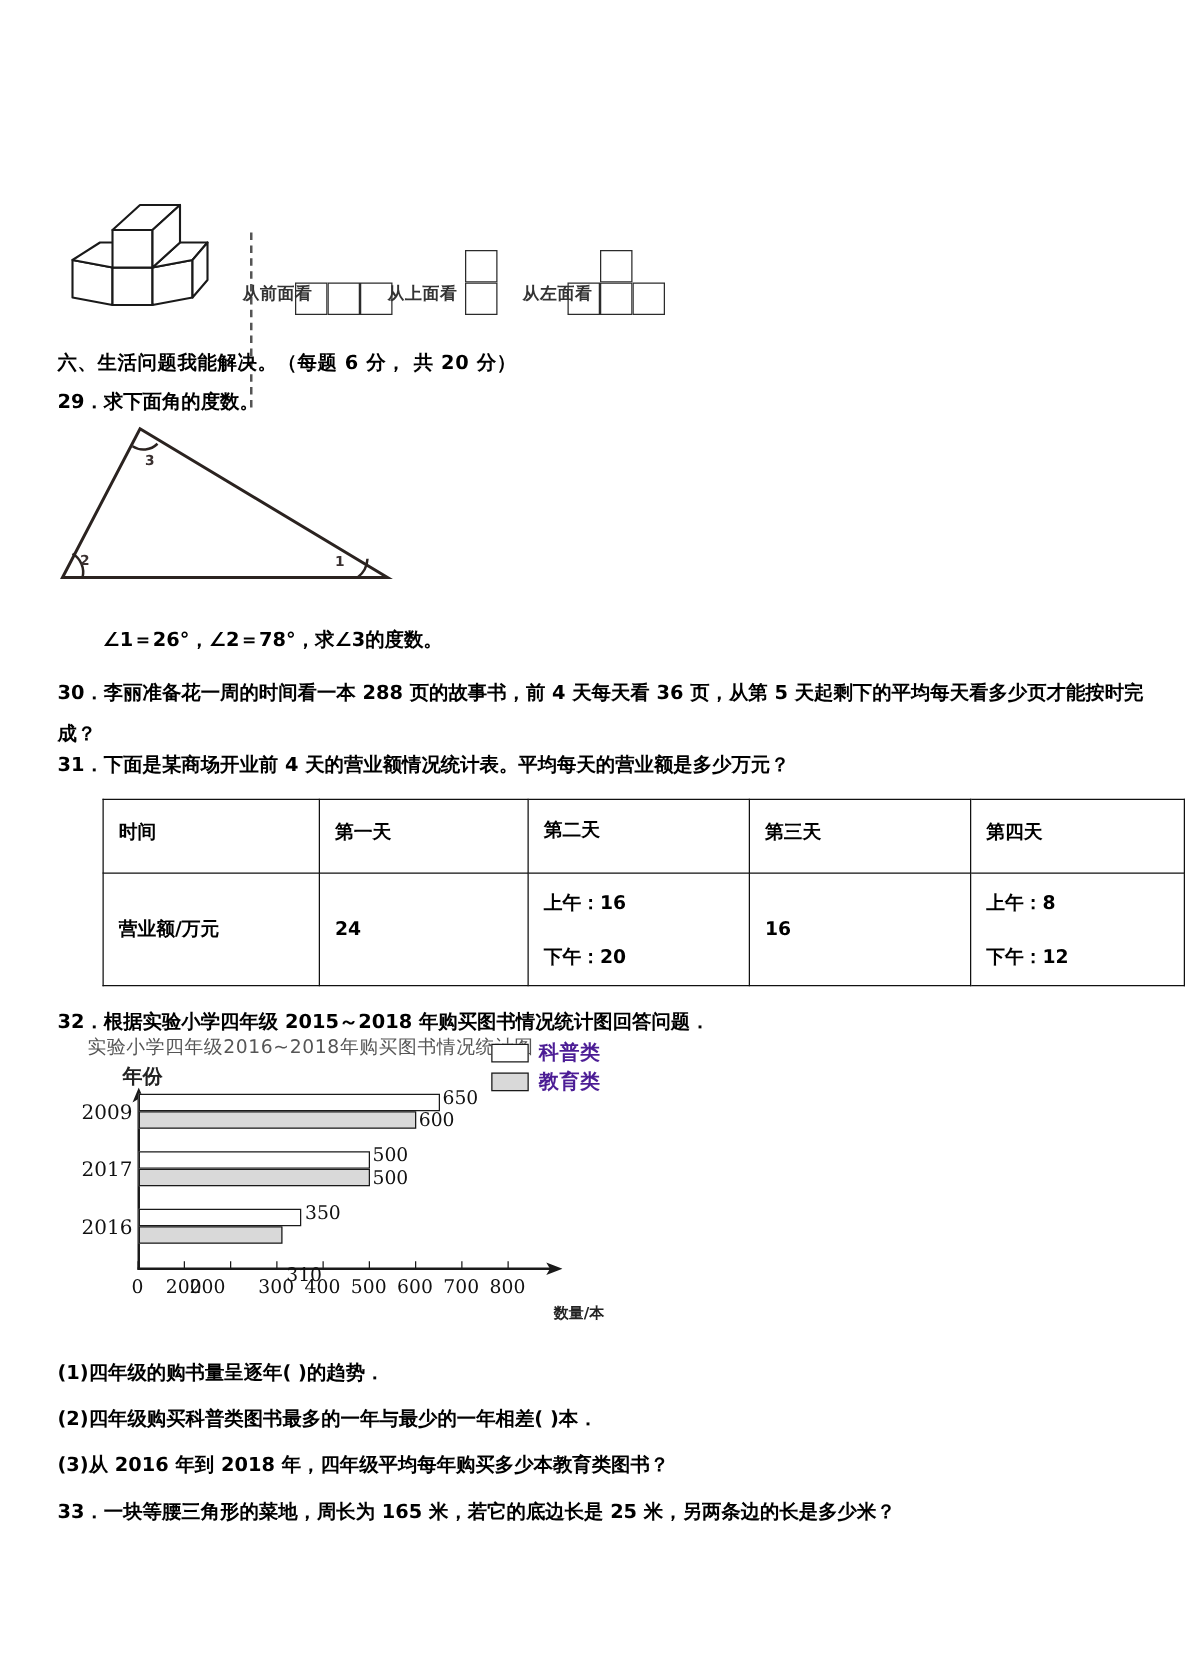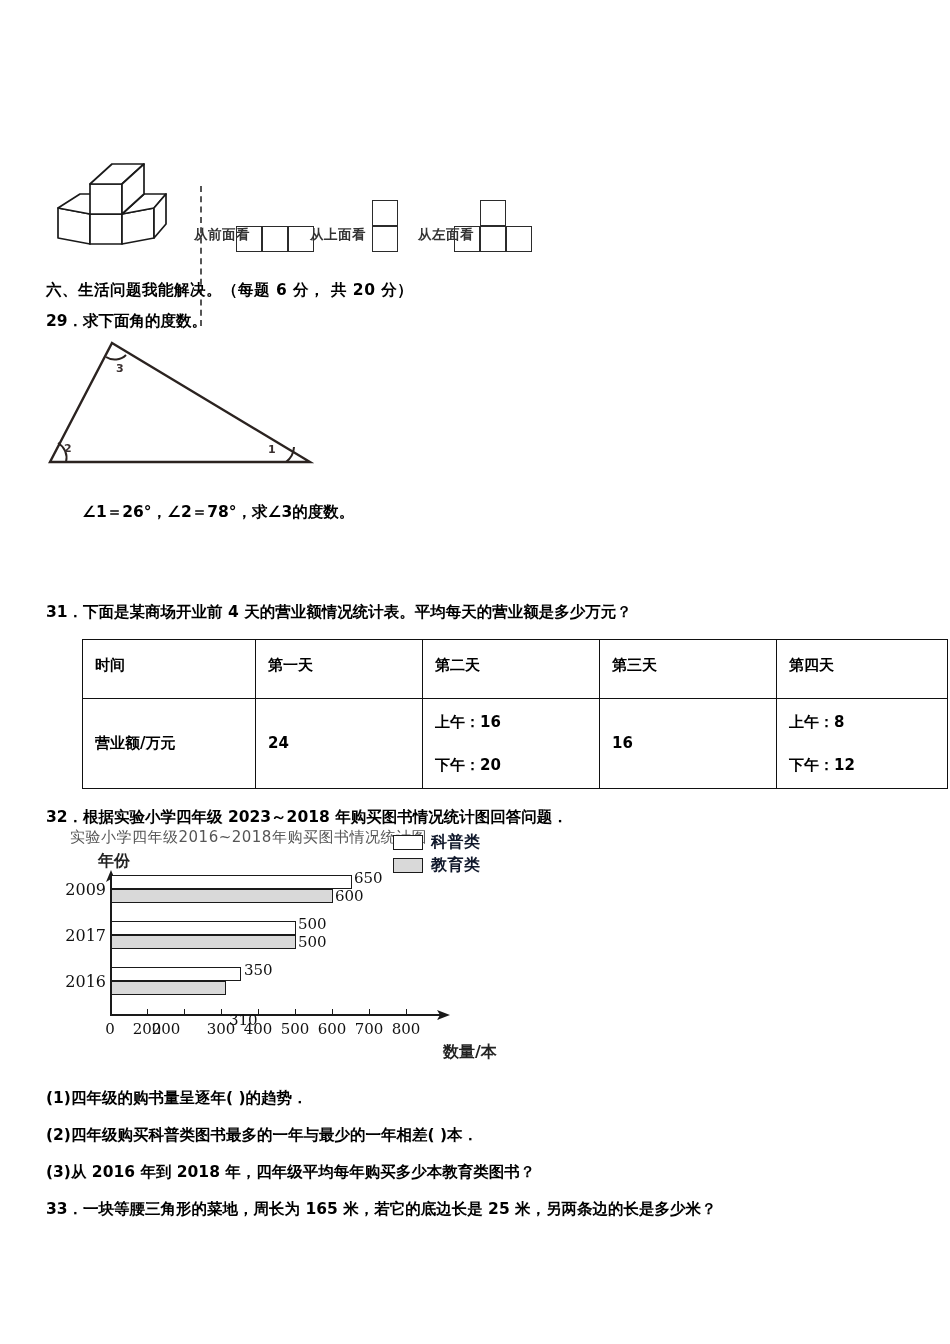--- a/index.html
+++ b/index.html
@@ -137,21 +137,21 @@
     position: absolute;
     left: 38px; top: 23px;
     font-size: 16px;
     font-weight: 600;
     color: #222;
     white-space: nowrap;
   }
   #chart-xlabel {
     position: absolute;
     left: 383px; top: 214px;
-    font-size: 16px;
+    font-size: 12px;
     font-weight: 600;
     color: #222;
     white-space: nowrap;
   }
   .axis-line {
     position: absolute;
     background: #1a1a1a;
   }
   .ytick-label {
     position: absolute;
@@ -195,21 +195,21 @@
   .legend-box {
     position: absolute;
     width: 30px; height: 15px;
     border: 1.5px solid #1a1a1a;
     box-sizing: border-box;
   }
   .legend-text {
     position: absolute;
     font-size: 16px;
     font-weight: 600;
-    color: #0f172a;
+    color: #4c1d95;
     white-space: nowrap;
     letter-spacing: 0.5px;
   }
 </style>
 </head>
 <body>
 
 <div class="page">
 
   <div id="figure-views">
@@ -264,20 +264,21 @@
       <path d="M26,132 A17,17 0 0 0 18,113" fill="none" stroke="#2b2320" stroke-width="2"></path>
       <path d="M246,132 A20,20 0 0 0 254,117" fill="none" stroke="#2b2320" stroke-width="2"></path>
     </svg>
     <div class="angle-num" style="left:76px; top:32px;">3</div>
     <div class="angle-num" style="left:24px; top:112px;">2</div>
     <div class="angle-num" style="left:228px; top:113px;">1</div>
   </div>
 
   <div class="txt" id="q29-given">∠1＝26°，∠2＝78°，求∠3的度数。</div>
 
+  <div class="txt wide" id="q30-text" style="line-height:2.1;">30．李丽准备花一周的时间看一本 288 页的故事书，前 4 天每天看 36 页，从第 5 天起剩下的平均每天看多少页才能按时完成？</div>
 
   <div class="txt" id="q31-text">31．下面是某商场开业前 4 天的营业额情况统计表。平均每天的营业额是多少万元？</div>
 
   <table id="stat-table">
     <tbody>
         <tr class="header-row">
       <td style="width:148px;">时间</td>
       <td style="width:142px;">第一天</td>
       <td style="width:152px;font-family:Liberation Serif, serif;">第二天</td>
       <td style="width:152px;">第三天</td>
@@ -292,21 +293,21 @@
       </td>
       <td>16</td>
       <td>
         <span class="cell-sub">上午：8</span>
         <span class="cell-sub">下午：12</span>
       </td>
     </tr>
   </tbody>
     </table>
 
-  <div class="txt" id="q32-text">32．根据实验小学四年级 2023～2018 年购买图书情况统计图回答问题．</div>
+  <div class="txt" id="q32-text">32．根据实验小学四年级 2015～2018 年购买图书情况统计图回答问题．</div>
 
   <div id="bar-chart">
     <div id="chart-title">实验小学四年级2016~2018年购买图书情况统计图</div>
     <div id="chart-ylabel">年份</div>
     <div id="chart-xlabel">数量/本</div>
 
     <div class="axis-line" style="left:50px; top:51px; width:1.8px; height:136px;"></div>
     <div class="axis-line" style="left:50px; top:186px; width:330px; height:1.8px;"></div>
 
     <svg style="position:absolute;left:44px;top:42px;" width="14" height="14">

